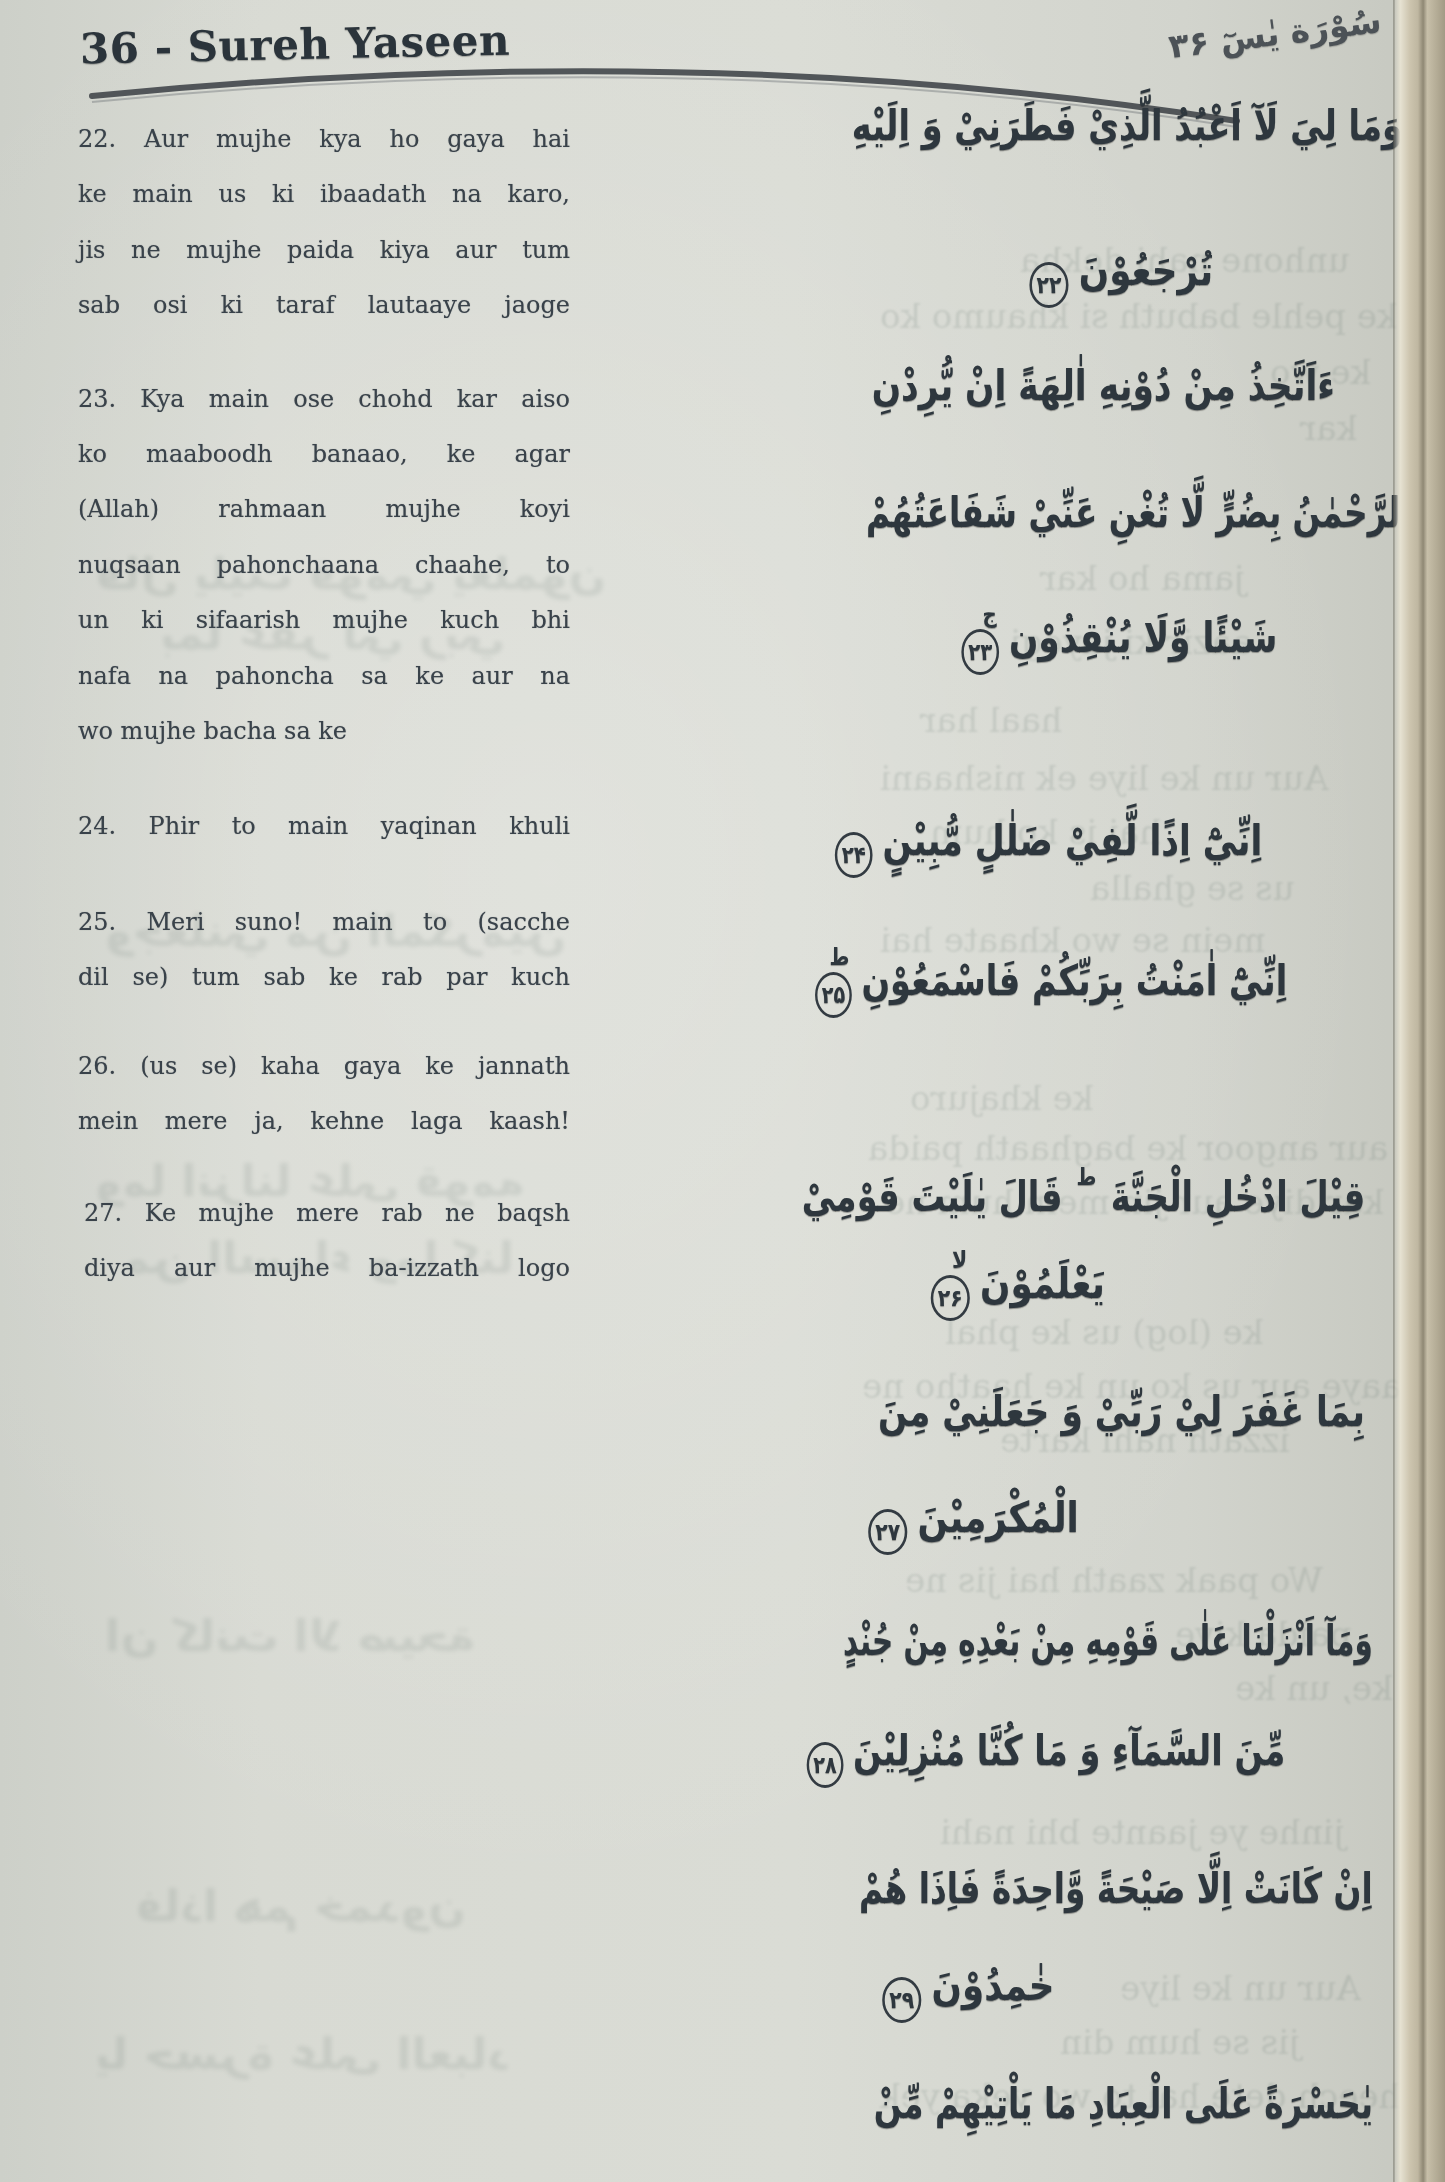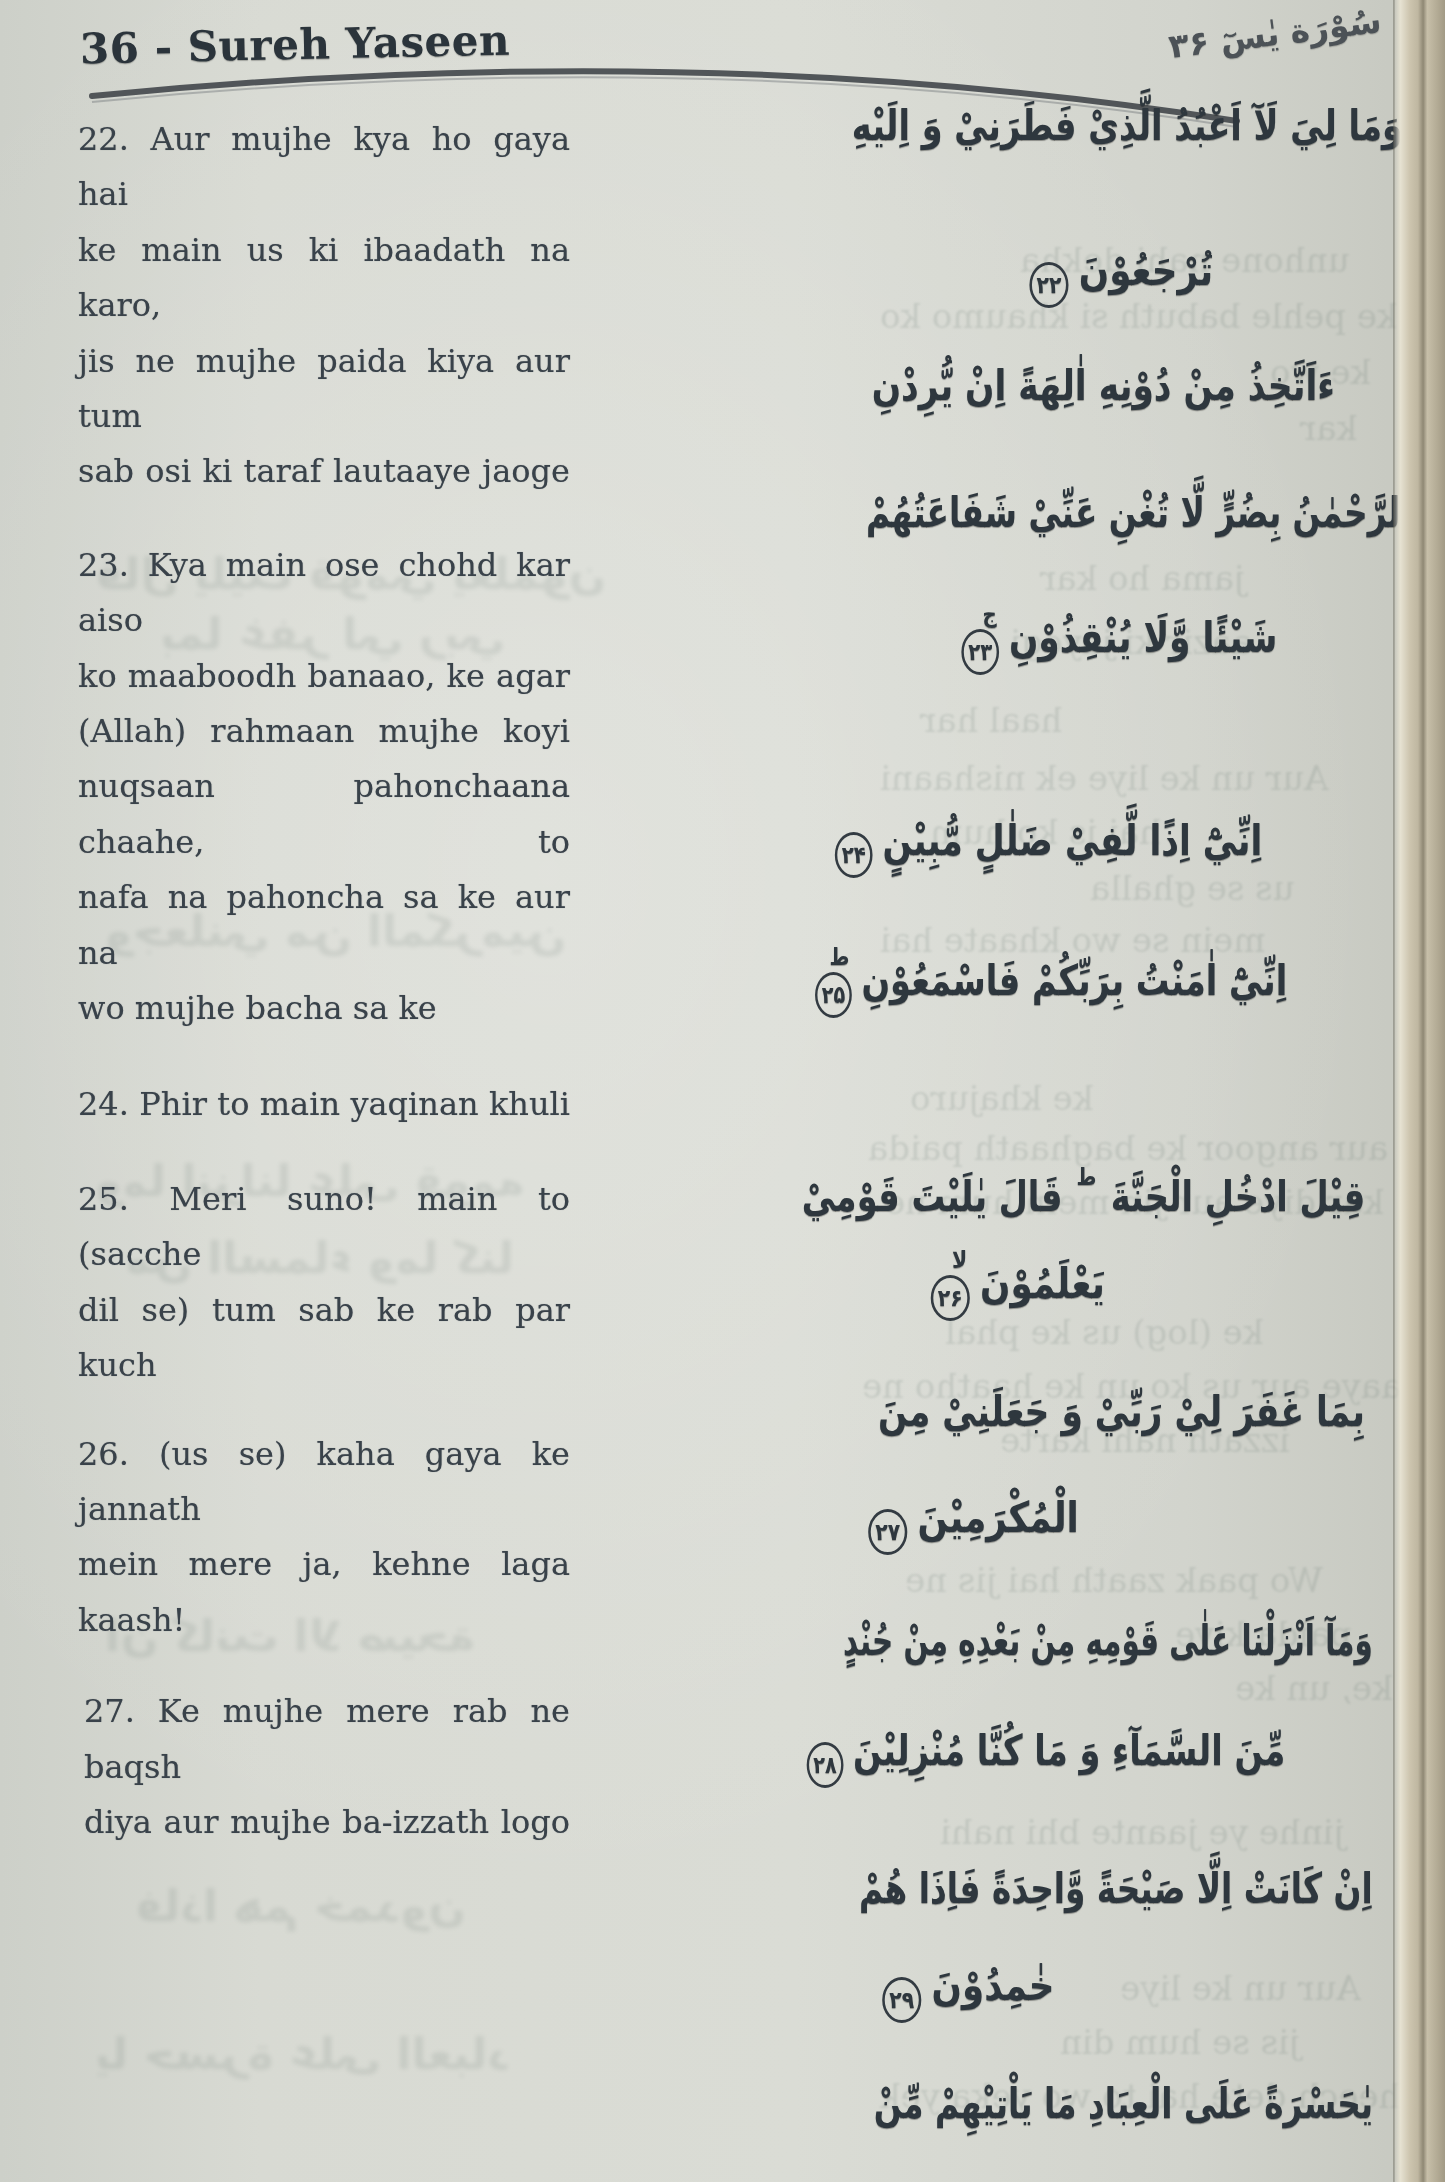--- a/index.html
+++ b/index.html
@@ -29,21 +29,21 @@
   .title-arabic{
     position:absolute;left:1168px;top:14px;direction:rtl;
     font-family:"DejaVu Sans",sans-serif;font-weight:bold;
     font-size:33px;color:#4c5257;transform:rotate(-7deg);
     text-shadow:0 1px 1px rgba(0,0,0,.2);white-space:nowrap;
   }
   .rule-svg{position:absolute;left:70px;top:18px;pointer-events:none;}
   
   #tlcol{position:absolute;left:78px;top:112px;width:492px;}
   .tl-line{
-    font-size:32px;line-height:55.4px;color:#39424a;
+    font-size:24px;line-height:55.4px;color:#39424a;
     text-align:justify;text-align-last:justify;text-justify:inter-word;
     text-shadow:0 0 1px rgba(20,30,40,.35);
   }
   .tl-line.nj{text-align-last:left;}
   
   .ar{
     position:absolute;direction:rtl;white-space:nowrap;
     font-family:"DejaVu Sans",sans-serif;font-weight:bold;
     font-size:42px;color:#2e373e;line-height:1.25;
     text-shadow:0 1px 1px rgba(0,0,0,.35);
@@ -121,20 +121,21 @@
         <div class="tl-line">22. Aur mujhe kya ho gaya hai</div>
         <div class="tl-line">ke main us ki ibaadath na karo,</div>
         <div class="tl-line">jis ne mujhe paida kiya aur tum</div>
         <div class="tl-line">sab osi ki taraf lautaaye jaoge</div>
       </div>
       <div style="margin-bottom: 40px;">
         <div class="tl-line">23. Kya main ose chohd kar aiso</div>
         <div class="tl-line">ko maaboodh banaao, ke agar</div>
         <div class="tl-line">(Allah) rahmaan mujhe koyi</div>
         <div class="tl-line">nuqsaan pahonchaana chaahe, to</div>
+        <div class="tl-line">un ki sifaarish mujhe kuch bhi</div>
         <div class="tl-line">nafa na pahoncha sa ke aur na</div>
         <div class="tl-line nj">wo mujhe bacha sa ke</div>
       </div>
       <div style="margin-bottom: 40px;">
         <div class="tl-line">24. Phir to main yaqinan khuli</div>
       </div>
       <div style="margin-bottom: 28px;">
         <div class="tl-line">25. Meri suno! main to (sacche</div>
         <div class="tl-line">dil se) tum sab ke rab par kuch</div>
       </div>

